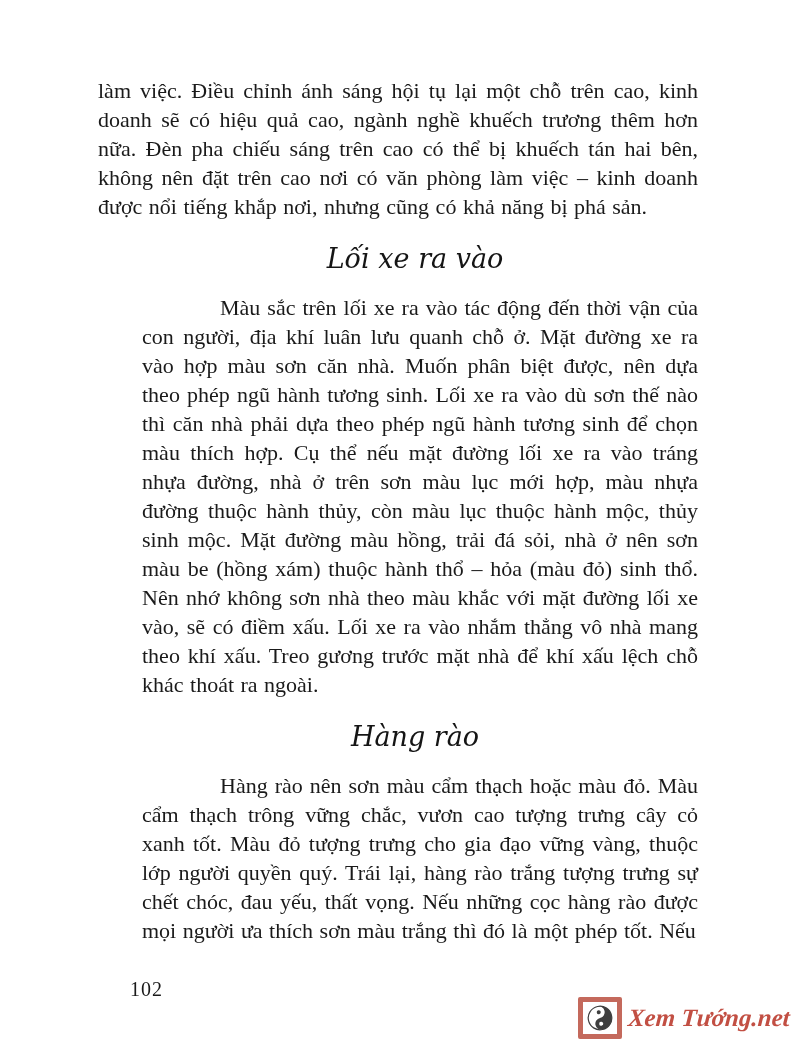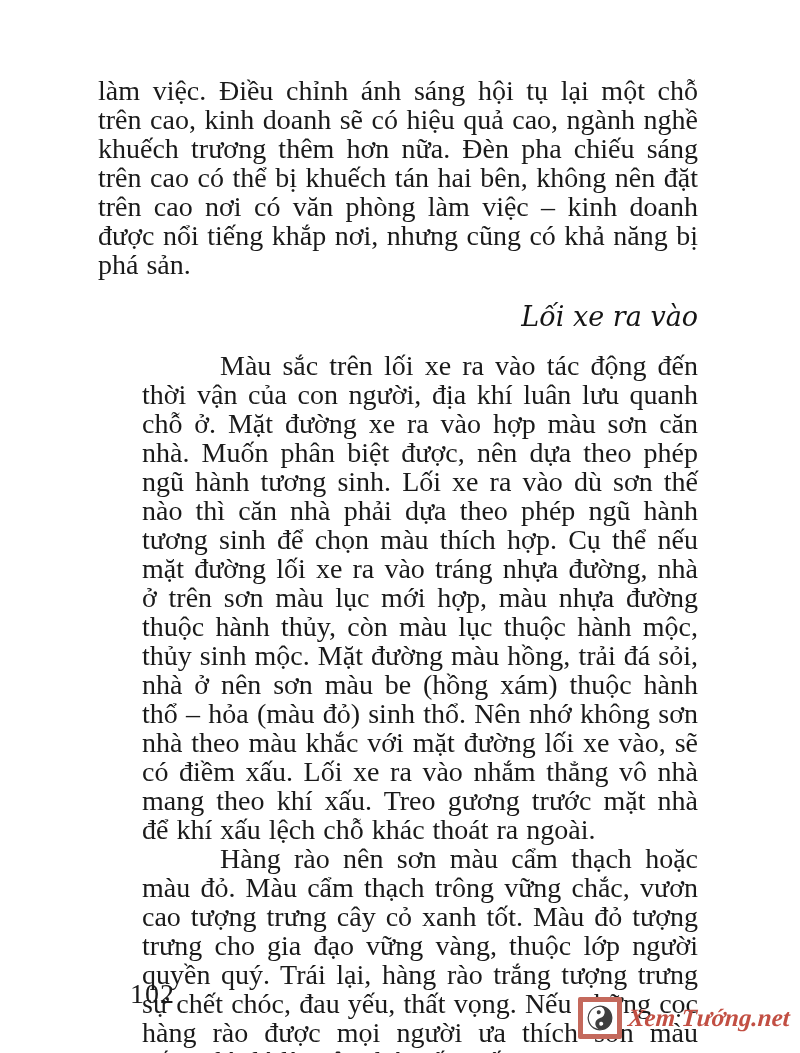--- a/index.html
+++ b/index.html
@@ -18,46 +18,46 @@
     color: #1a1a1a;
   }
   .column {
     position: absolute;
     left: 98px;
     top: 76px;
     width: 600px;
   }
   .body-par {
     margin: 0;
-    font-size: 28px;
+    font-size: 22px;
     line-height: 29px;
     text-align: justify;
     color: #1a1a1a;
     word-spacing: 1px;
   }
   .body-par.indented {
     text-indent: 78px;
     margin-left: 44px;
   }
   .section-heading {
     margin: 21px 0 17px 0;
     padding-left: 34px;
-    text-align: right;
+    text-align: center;
     font-style: italic;
     font-weight: normal;
     font-size: 27px;
     line-height: 34px;
     color: #151515;
     font-family: "DejaVu Serif", "Liberation Serif", serif;
   }
   .page-number {
     position: absolute;
     left: 130px;
     top: 978px;
-    font-size: 28px;
+    font-size: 20px;
     letter-spacing: 1px;
     color: #1a1a1a;
   }
   .watermark {
     position: absolute;
     right: 10px;
     bottom: 14px;
     display: flex;
     align-items: center;
     gap: 6px;
@@ -91,20 +91,21 @@
 
 <div class="page">
 
   <div class="column">
     <p class="body-par">làm việc. Điều chỉnh ánh sáng hội tụ lại một chỗ trên cao, kinh doanh sẽ có hiệu quả cao, ngành nghề khuếch trương thêm hơn nữa. Đèn pha chiếu sáng trên cao có thể bị khuếch tán hai bên, không nên đặt trên cao nơi có văn phòng làm việc – kinh doanh được nổi tiếng khắp nơi, nhưng cũng có khả năng bị phá sản.</p>
 
     <h2 class="section-heading">Lối xe ra vào</h2>
 
     <p class="body-par indented">Màu sắc trên lối xe ra vào tác động đến thời vận của con người, địa khí luân lưu quanh chỗ ở. Mặt đường xe ra vào hợp màu sơn căn nhà. Muốn phân biệt được, nên dựa theo phép ngũ hành tương sinh. Lối xe ra vào dù sơn thế nào thì căn nhà phải dựa theo phép ngũ hành tương sinh để chọn màu thích hợp. Cụ thể nếu mặt đường lối xe ra vào tráng nhựa đường, nhà ở trên sơn màu lục mới hợp, màu nhựa đường thuộc hành thủy, còn màu lục thuộc hành mộc, thủy sinh mộc. Mặt đường màu hồng, trải đá sỏi, nhà ở nên sơn màu be (hồng xám) thuộc hành thổ – hỏa (màu đỏ) sinh thổ. Nên nhớ không sơn nhà theo màu khắc với mặt đường lối xe vào, sẽ có điềm xấu. Lối xe ra vào nhắm thẳng vô nhà mang theo khí xấu. Treo gương trước mặt nhà để khí xấu lệch chỗ khác thoát ra ngoài.</p>
 
+    <h2 class="section-heading">Hàng rào</h2>
 
     <p class="body-par indented">Hàng rào nên sơn màu cẩm thạch hoặc màu đỏ. Màu cẩm thạch trông vững chắc, vươn cao tượng trưng cây cỏ xanh tốt. Màu đỏ tượng trưng cho gia đạo vững vàng, thuộc lớp người quyền quý. Trái lại, hàng rào trắng tượng trưng sự chết chóc, đau yếu, thất vọng. Nếu những cọc hàng rào được mọi người ưa thích sơn màu trắng thì đó là một phép tốt. Nếu</p>
   </div>
 
   <div class="page-number">102</div>
 
   <div class="watermark">
     <span class="watermark-icon-box">
       <svg width="26" height="26" viewBox="0 0 64 64" aria-hidden="true">
         <circle cx="32" cy="32" r="29" fill="#ffffff" stroke="#3f3f3f" stroke-width="3"></circle>

